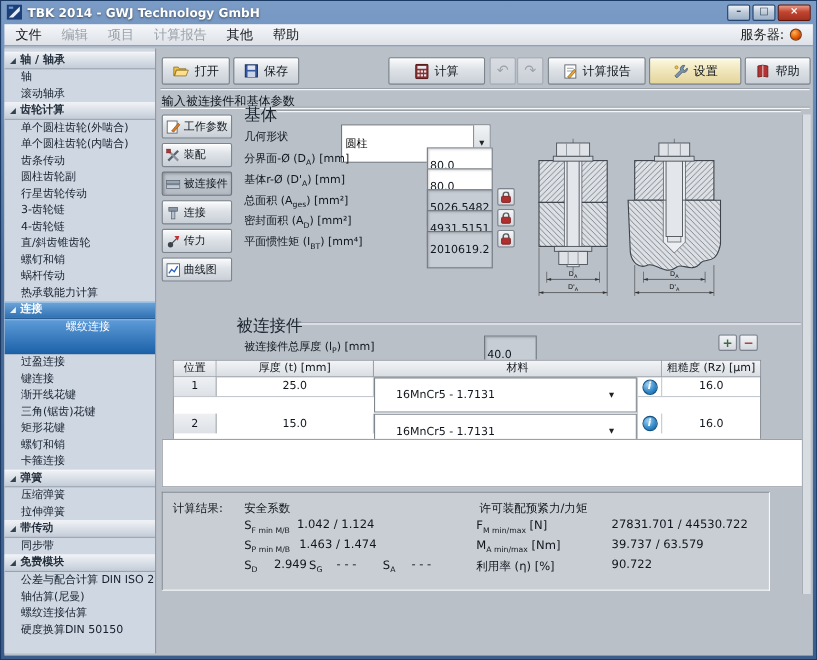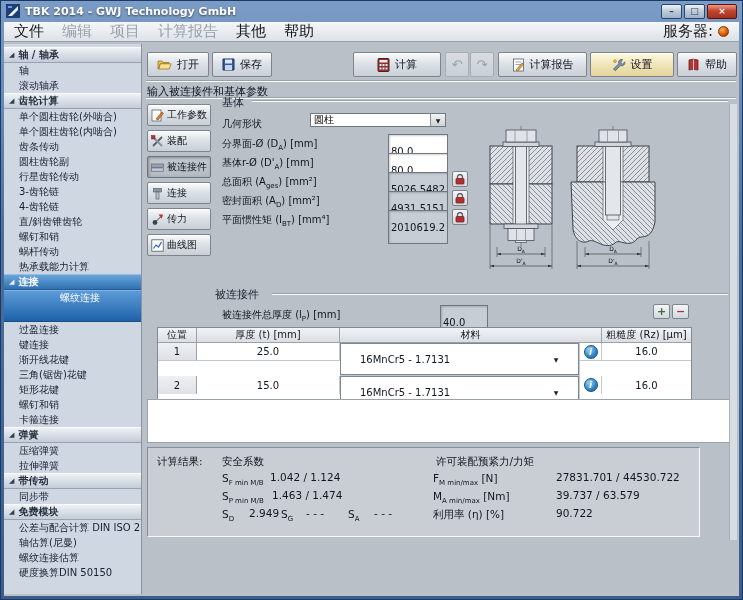--- a/index.html
+++ b/index.html
@@ -18,21 +18,21 @@
   .applogo { margin-right:5px; flex:0 0 auto; }
   .winbtns { margin-left:auto; display:flex; gap:2px; }
   .winbtn { width:21px; height:15px; border:1px solid #26476f; border-radius:2px;
     background:linear-gradient(#eef3f8,#bcc9d9 50%,#9fb2c8);
     color:#2c3e50; font-size:9px; line-height:12px; text-align:center;
     font-weight:bold; text-shadow:none; }
   .winbtn.close { width:30px; background:linear-gradient(#eb9c8b,#c2452f 45%,#a23120); color:#fff; border-color:#5e1407; }
   
   .menubar { position:absolute; left:4px; top:22px; width:735px; height:20px;
     background:linear-gradient(#f5f7f9,#dde2e8); border-bottom:1px solid #9aa2ab;
-    display:flex; align-items:center; gap:18px; padding:0 10px; font-size:15px; color:#14181d; }
+    display:flex; align-items:center; gap:18px; padding:0 10px; font-size:12px; color:#14181d; }
   .menuitem.dis { color:#9aa1a9; }
   .srvwrap { margin-left:auto; display:flex; align-items:center; gap:5px; color:#222; }
   .dot { width:11px; height:11px; border-radius:50%;
     background:radial-gradient(circle at 35% 30%,#ffb257,#e55a00 55%,#8f2600);
     border:1px solid #7a3a10; }
   
   .bodyarea { position:absolute; left:4px; top:42px; width:735px; height:554px; background:#b9c0c8; }
   
   .sidebar { position:absolute; left:4px; top:44px; width:138px; height:550px;
     background:#cfd7e2; border-right:1px solid #8b939e; padding-top:3px;
@@ -52,27 +52,27 @@
     display:flex; align-items:center; justify-content:center; gap:5px; font-size:11px; color:#10161d; }
   .tbtn.yellow { background:linear-gradient(#fdf9e2,#f1e7bd 45%,#e3d59b); }
   .tbtn.dis { background:linear-gradient(#d9dde2,#c9cfd6); color:#9aa1a9; border-color:#a5acb4; box-shadow:none; font-size:13px; }
   .groove { position:absolute; height:2px; border-top:1px solid #99a0a8; border-bottom:1px solid #fbfcfd; }
   .statustext { position:absolute; left:147px; top:84px; font-size:11px; color:#10161d; }
   .navbtn { position:absolute; left:147px; width:64px; height:22px; border:1px solid #7d848d; border-radius:2px;
     background:linear-gradient(#fafbfc,#dde2e7 45%,#c9cfd6); box-shadow:inset 0 1px 0 #fff;
     display:flex; align-items:center; gap:3px; padding-left:3px; font-size:10px; color:#10161d; }
   .navbtn.pressed { background:linear-gradient(#c3c9d0,#b4bbc3); box-shadow:inset 1px 1px 3px rgba(0,0,0,.3); border-color:#6d747c; }
   
-  .gtitle { position:absolute; font-size:11px; color:#1a232e; }
+  .gtitle { position:absolute; font-size:15px; color:#1a232e; }
   .flabel { position:absolute; font-size:10px; color:#10161d; white-space:nowrap; }
   sub { font-size:7px; }
   .inp { position:absolute; width:60px; height:15px; border:1px solid #6f7780; background:#fff;
     font-size:10px; font-family:inherit; padding:16px 2px; box-shadow:inset 1px 1px 2px rgba(0,0,0,.18); color:#10161d; }
   .inp.ro { background:#c7cdd4; }
-  .dd { position:absolute; height:14px; border:1px solid #6f7780; background:#fff; display:flex; align-items:center; font-size:10px; }
+  .dd { position:absolute; height:35px; border:1px solid #6f7780; background:#fff; display:flex; align-items:center; font-size:10px; }
   .ddv { flex:1; padding-left:3px; }
   .dda { width:15px; align-self:stretch; background:linear-gradient(#f2f4f6,#cdd3d9);
     border-left:1px solid #8a9199; font-size:6px; display:flex; align-items:center; justify-content:center; color:#222; }
   .lockbtn { position:absolute; width:16px; height:16px; border:1px solid #7d848d; border-radius:2px;
     background:linear-gradient(#f4f6f8,#d3d8de); display:flex; align-items:center; justify-content:center; }
   .pmbtn { position:absolute; width:17px; height:15px; border:1px solid #7d848d; border-radius:2px;
     background:linear-gradient(#f4f6f8,#d3d8de); font-size:11px; font-weight:bold;
     display:flex; align-items:center; justify-content:center; line-height:1; }
   .pmbtn.plus { color:#3e6a3e; } .pmbtn.minus { color:#9c3a34; }
   .drawing { position:absolute; }

